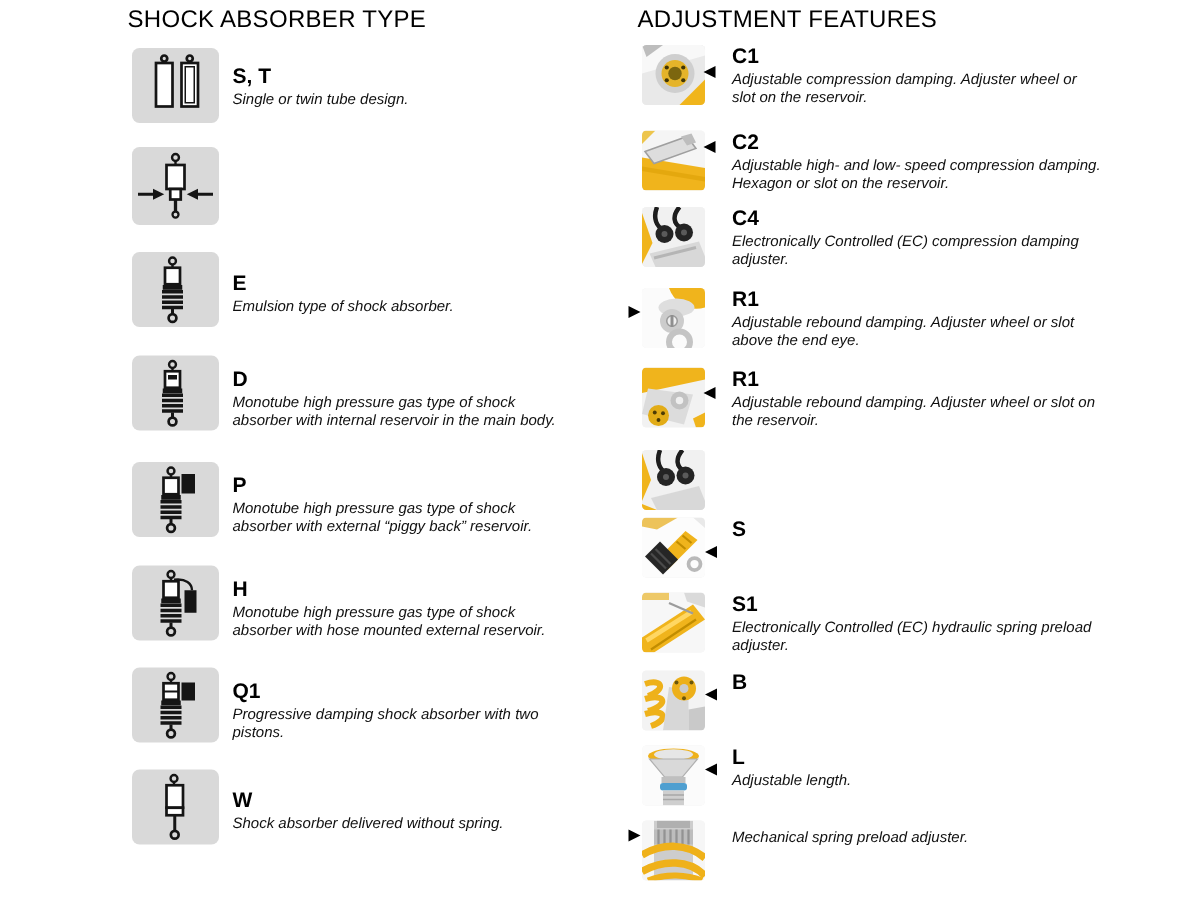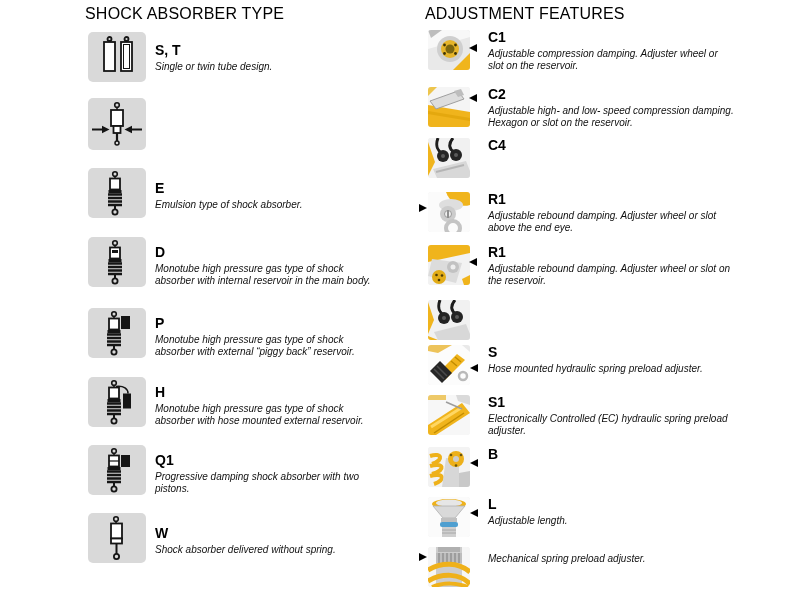--- a/index.html
+++ b/index.html
@@ -257,20 +257,21 @@
       <circle cx="15" cy="18" r="6" fill="#242424"></circle>
         <circle cx="15" cy="18" r="2" fill="#5a5a5a"></circle>
       <circle cx="28" cy="17" r="6" fill="#242424"></circle>
         <circle cx="28" cy="17" r="2" fill="#5a5a5a"></circle>
       <path d="M5,31 L38,23 L42,33 L42,40 L9,40 Z" fill="#d8d8d8"></path>
       <path d="M8,34 L36,27" stroke="#b5b5b5" stroke-width="2" fill="none"></path>
     </svg>
   </div>
   <div class="r-text">
     <div class="code">C4</div>
+    <div class="desc">Electronically Controlled (EC) compression damping adjuster.</div>
   </div>
 </div>
 
 <div class="r-item" style="top:192px">
   <div class="thumb">
     <svg width="42" height="40" viewBox="0 0 42 40">
       <rect width="42" height="40" fill="#fbfbfb"></rect>
       <path d="M18,0 L42,0 L42,13 C32,16 22,11 18,0 Z" fill="#f0b41c"></path>
       <ellipse cx="23" cy="13" rx="12" ry="6" fill="#dedede"></ellipse>
       <circle cx="20" cy="22" r="8" fill="#cccccc"></circle>
@@ -334,21 +335,20 @@
       <path d="M27,12 L33,17 M23,16 L29,21" stroke="#c28d00" stroke-width="1.5"></path>
       <path d="M2,26 L12,16 L24,28 L14,38 Z" fill="#262626"></path>
       <path d="M6,24 L16,34 M9,21 L19,31" stroke="#4a4a4a" stroke-width="1.5"></path>
       <circle cx="35" cy="31" r="4" fill="none" stroke="#b9b9b9" stroke-width="2.5"></circle>
       <path d="M34,0 L42,0 L42,7 Z" fill="#e9e9e9"></path>
     </svg>
   </div>
   <span class="arr point-left" style="left:45px; top:19px"></span>
   <div class="r-text">
     <div class="code">S</div>
-    <div class="desc">Hose mounted hydraulic spring preload adjuster.</div>
   </div>
 </div>
 
 <div class="r-item" style="top:395px">
   <div class="thumb">
     <svg width="42" height="40" viewBox="0 0 42 40">
       <rect width="42" height="40" fill="#f7f7f7"></rect>
       <rect x="0" y="0" width="18" height="5" fill="#eec968"></rect>
       <path d="M0,30 L34,8 L42,18 L8,40 L0,40 Z" fill="#f0b41c"></path>
       <path d="M3,32 L33,13" stroke="#ffd763" stroke-width="3" fill="none"></path>

